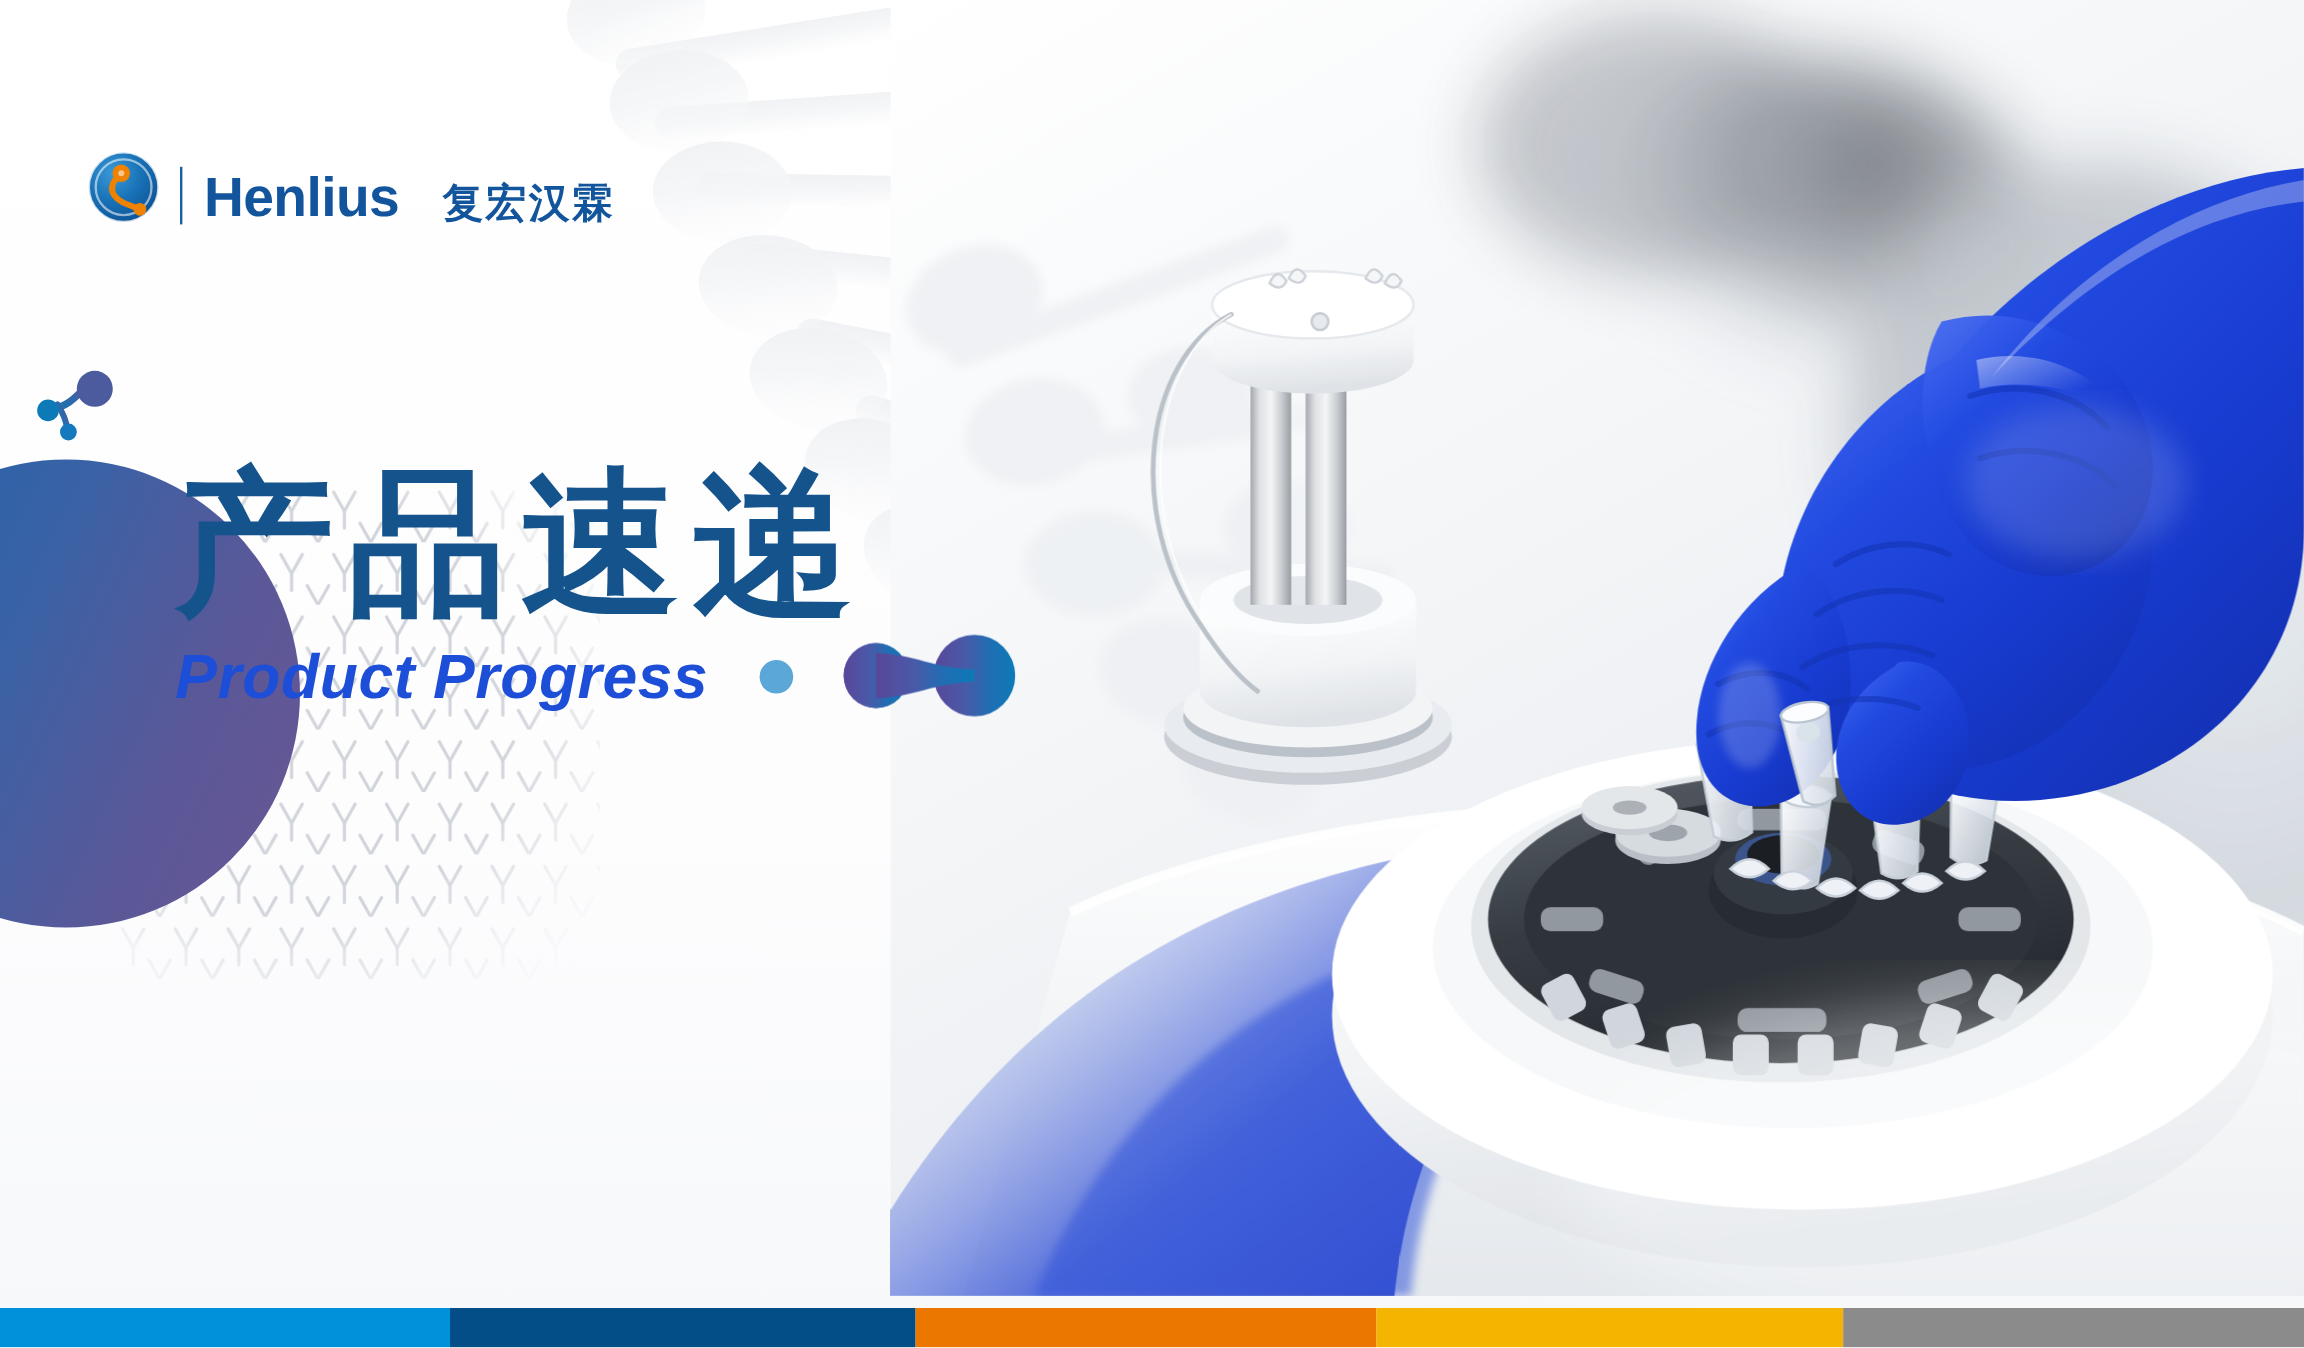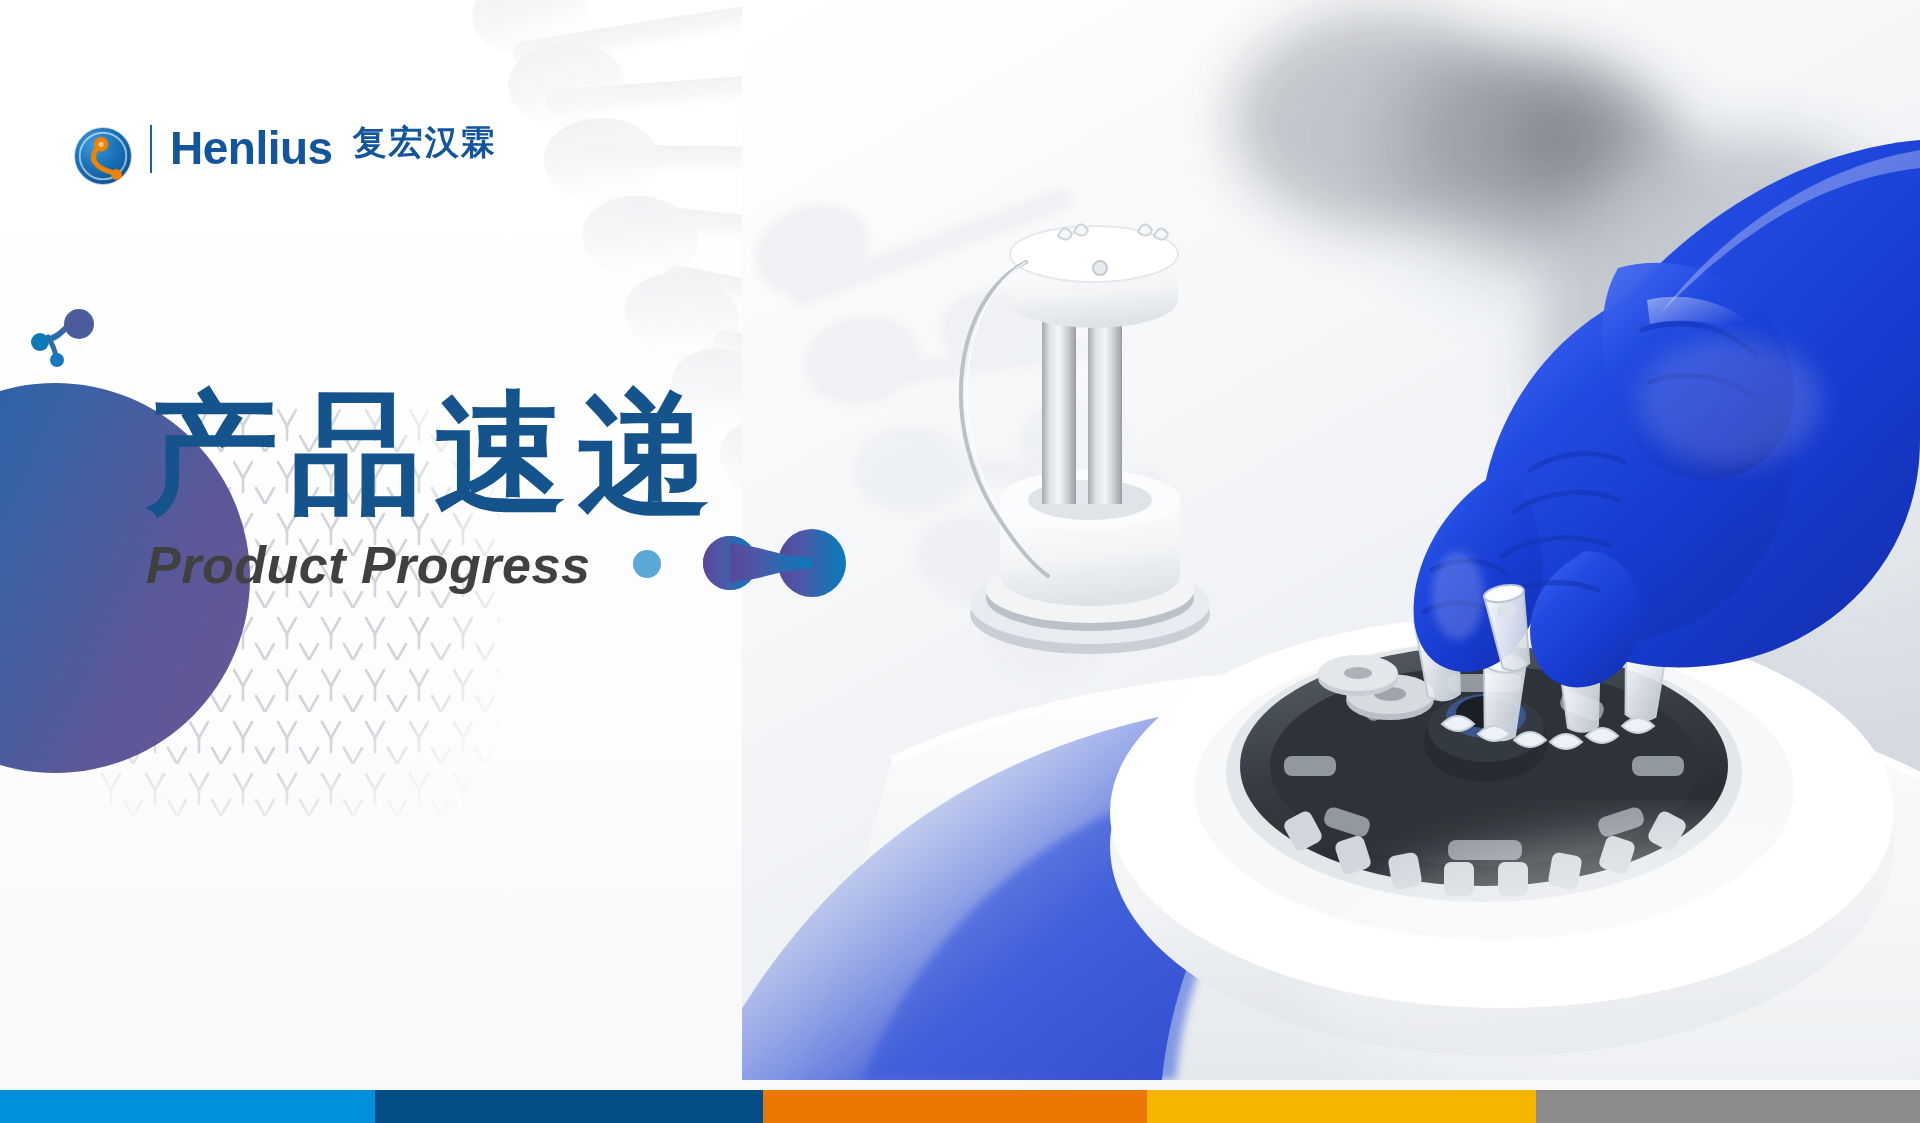--- a/index.html
+++ b/index.html
@@ -60,36 +60,36 @@
   
   .dot-small{
     left:633px; top:550px; width:28px; height:28px;
     border-radius:50%; background:#5aa7d8;
   }
   .mol-big{ left:700px; top:528px; width:146px; height:70px; }
 
   
   .logo{
     position:absolute; left:72px; top:125px;
-    display:flex; align-items:flex-start; gap:0;
+    display:flex; align-items:flex-end; gap:0;
     height:62px;
   }
   .logo-mark{ width:62px; height:62px; flex:0 0 62px; }
   .logo-rule{
     width:2px; height:48px; background:#1b5fa6;
     margin:0 18px 0 16px; flex:0 0 2px;
   }
   .logo-word{
     font-size:46px; font-weight:700; color:#12559c;
     letter-spacing:-.5px; line-height:1;
     font-family:"Liberation Sans","DejaVu Sans",sans-serif;
   }
   .logo-cn{
     font-size:34px; font-weight:700; color:#12559c;
-    letter-spacing:2px; margin-left:20px; line-height:1;
+    letter-spacing:2px; margin-left:36px; line-height:1;
     font-family:"DejaVu Sans","Liberation Sans",sans-serif;
   }
 
   
   .headline{
     position:absolute; left:146px; top:382px; z-index:6;
   }
   .title-cn{
     font-size:132px; font-weight:700; color:#15538c;
     letter-spacing:12px; line-height:1.08;
@@ -498,21 +498,21 @@
       <circle cx="46" cy="51" r="5.5" fill="#ef8200"></circle>
       <circle cx="30" cy="20" r="2.6" fill="#ffffff" opacity=".55"></circle>
     </svg>
     <span class="logo-rule"></span>
     <span class="logo-word">Henlius</span>
     <span class="logo-cn">复宏汉霖</span>
   </div>
 
   <div class="headline">
     <div class="title-cn" style="color: rgb(21, 83, 140);">产品速递</div>
-    <div class="title-en" style="color: #404040;">Product Progress</div>
+    <div class="title-en" style="color: #1d4ed8;">Product Progress</div>
   </div>
 
   <div class="layer dot-small" style="background: rgb(90, 167, 216);"></div>
   <svg class="layer mol-big" viewBox="0 0 146 70">
     <defs>
       <linearGradient id="molG" x1="0" y1="0.5" x2="1" y2="0.5">
         <stop offset="0%" stop-color="#59479a"></stop>
         <stop offset="38%" stop-color="#4a5aa8"></stop>
         <stop offset="70%" stop-color="#1f6fb4"></stop>
         <stop offset="100%" stop-color="#0d7ab8"></stop>

